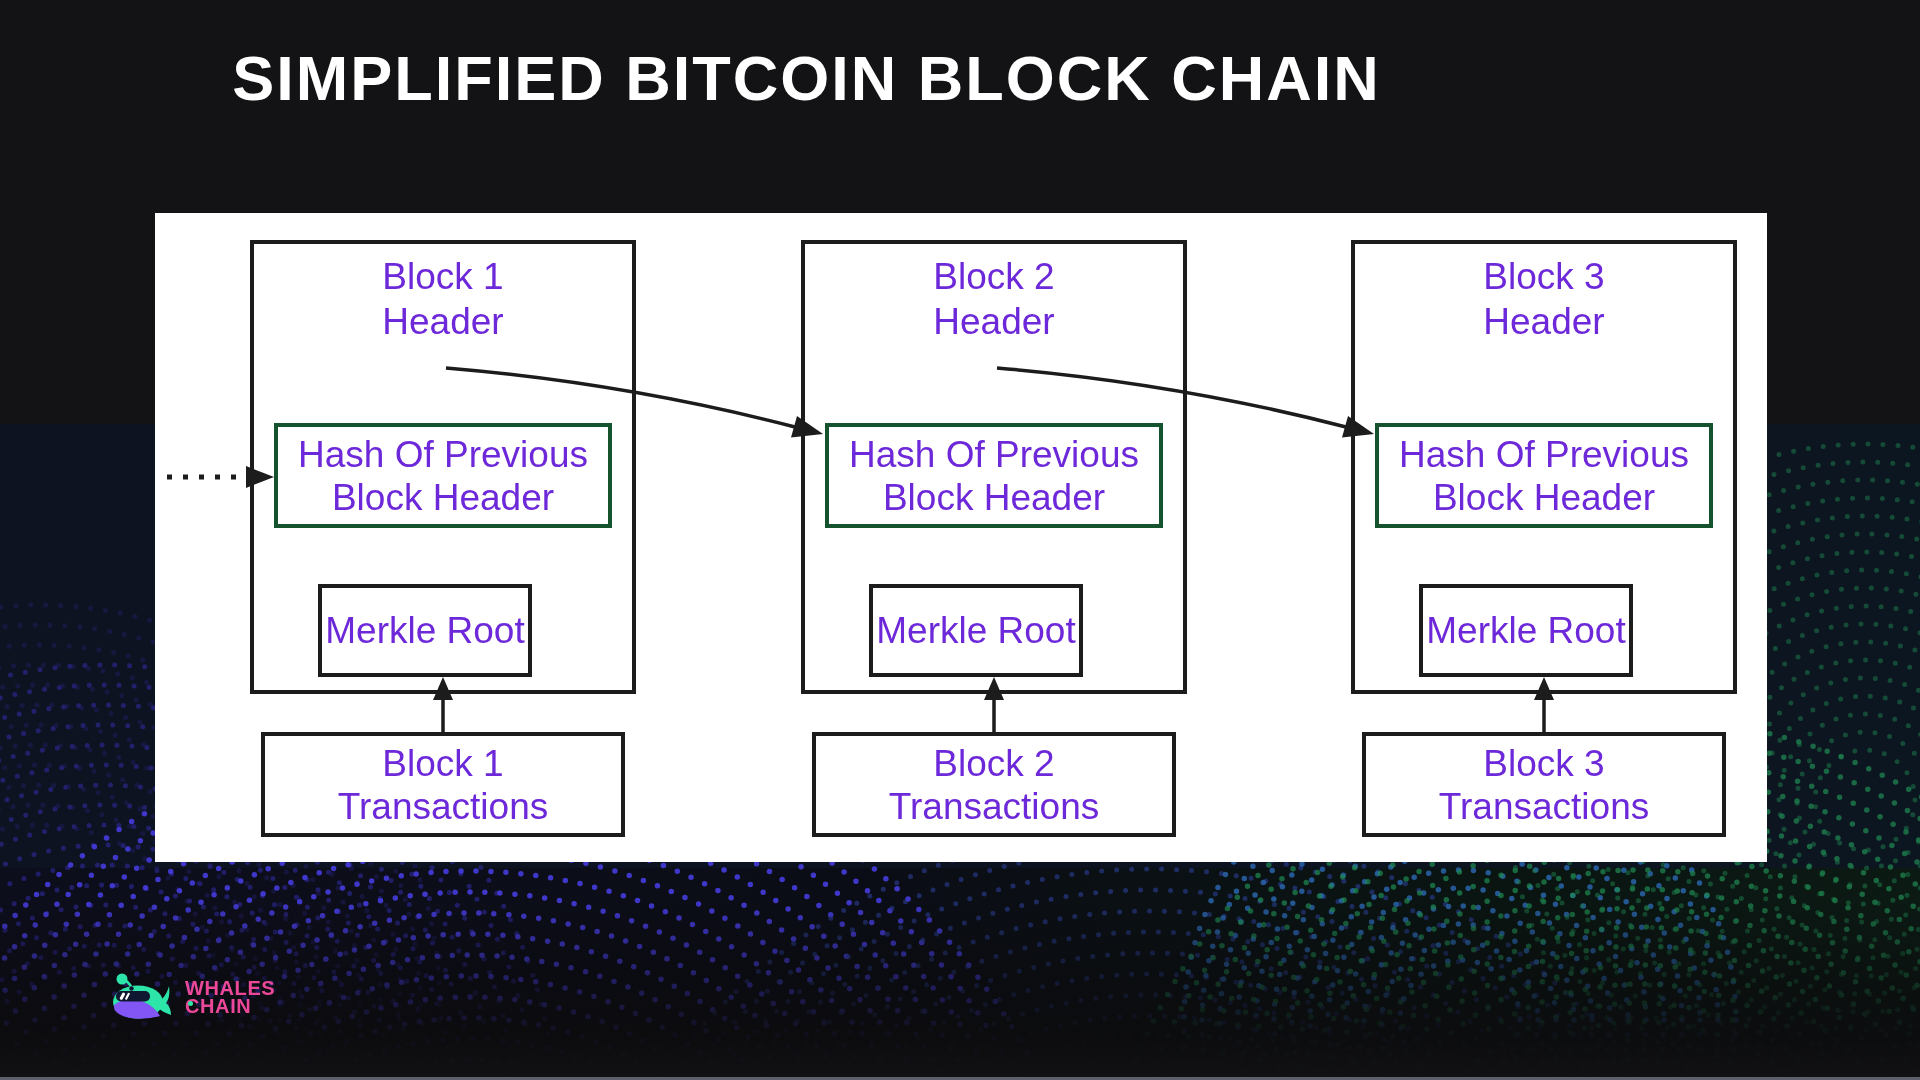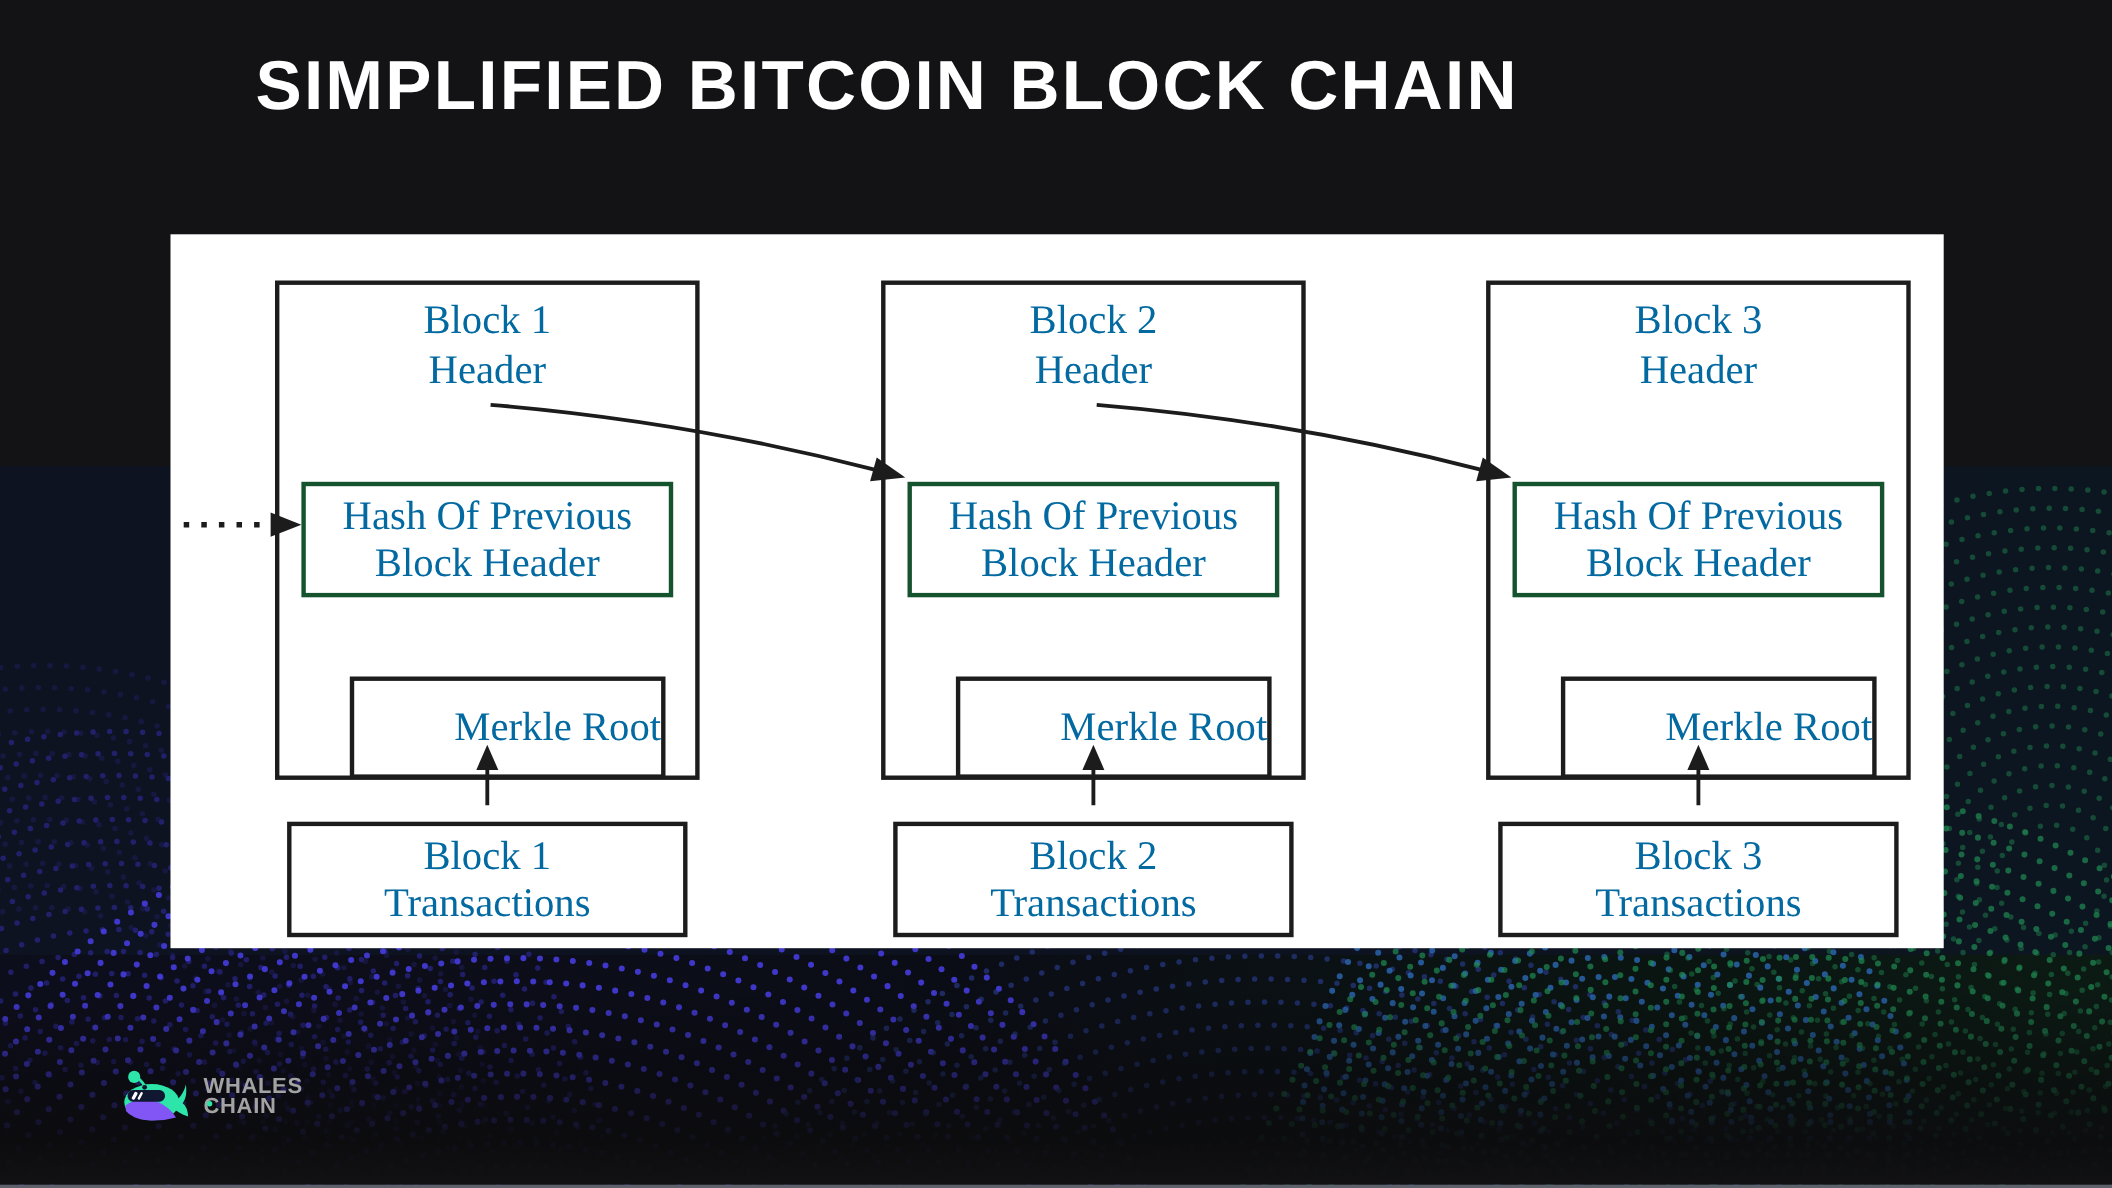--- a/index.html
+++ b/index.html
@@ -20,44 +20,44 @@
   
   .title{position:absolute;left:0;top:30px;width:1613px;height:95px;
     display:flex;align-items:center;justify-content:center;
     color:#ffffff;font-size:63px;font-weight:700;letter-spacing:2px;white-space:nowrap;}
 
   
   .panel{position:absolute;left:155px;top:213px;width:1612px;height:649px;background:#ffffff;}
   .panel, .panel *{box-sizing:border-box;}
 
   .block{position:absolute;top:27px;width:386px;height:597px;
-    font-family:Liberation Serif, serif;color:#0369a1;margin-top:15px;}
+    font-family:Liberation Sans, sans-serif;color:#6d28d9;}
   .b1{left:95px;} .b2{left:646px;} .b3{left:1196px;}
 
   .outer-box{position:absolute;left:0;top:0;width:386px;height:454px;border:4px solid #1c1c1c;}
   .header-label{position:absolute;left:0;top:14px;width:386px;
     text-align:center;font-size:37px;line-height:45px;}
   .hash-box{position:absolute;left:24px;top:183px;width:338px;height:105px;border:4px solid #14532d;
     display:flex;align-items:center;justify-content:center;text-align:center;
     font-size:37px;line-height:43px;}
-  .merkle-box{position:absolute;left:68px;top:360px;width:287px;height:93px;border:4px solid #1c1c1c;
-    display:flex;align-items:center;justify-content:flex-end;text-align:center;font-size:37px;}
+  .merkle-box{position:absolute;left:68px;top:344px;width:214px;height:93px;border:4px solid #1c1c1c;
+    display:flex;align-items:center;justify-content:center;text-align:center;font-size:37px;}
   .tx-box{position:absolute;left:11px;top:492px;width:364px;height:105px;border:4px solid #1c1c1c;
     display:flex;align-items:center;justify-content:center;text-align:center;
     font-size:37px;line-height:43px;}
 
   svg.arrows{position:absolute;left:0;top:0;width:1612px;height:649px;pointer-events:none;}
   svg.arrows path{fill:none;stroke:#1c1c1c;stroke-width:3.5px;}
   svg.arrows polygon{fill:#1c1c1c;stroke:none;}
   svg.arrows line{stroke:#1c1c1c;}
 
   
   .brand{position:absolute;left:112px;top:972px;display:flex;align-items:center;gap:13px;z-index:5;}
   .brand-icon{width:60px;height:50px;}
-  .brand-text{color:#a3a3a3;font-weight:800;font-size:20px;line-height:18px;letter-spacing:.6px;position:relative;}
+  .brand-text{color:#ec4899;font-weight:800;font-size:20px;line-height:18px;letter-spacing:.6px;position:relative;}
   .brand-dot{position:absolute;left:3px;top:22px;width:5px;height:5px;border-radius:50%;background:#2ee5a9;}
 </style>
 </head>
 <body>
 
 <div id="stage">
 
   <div class="bg-navy-band"></div>
   <div class="bg-bottom"></div>
 

